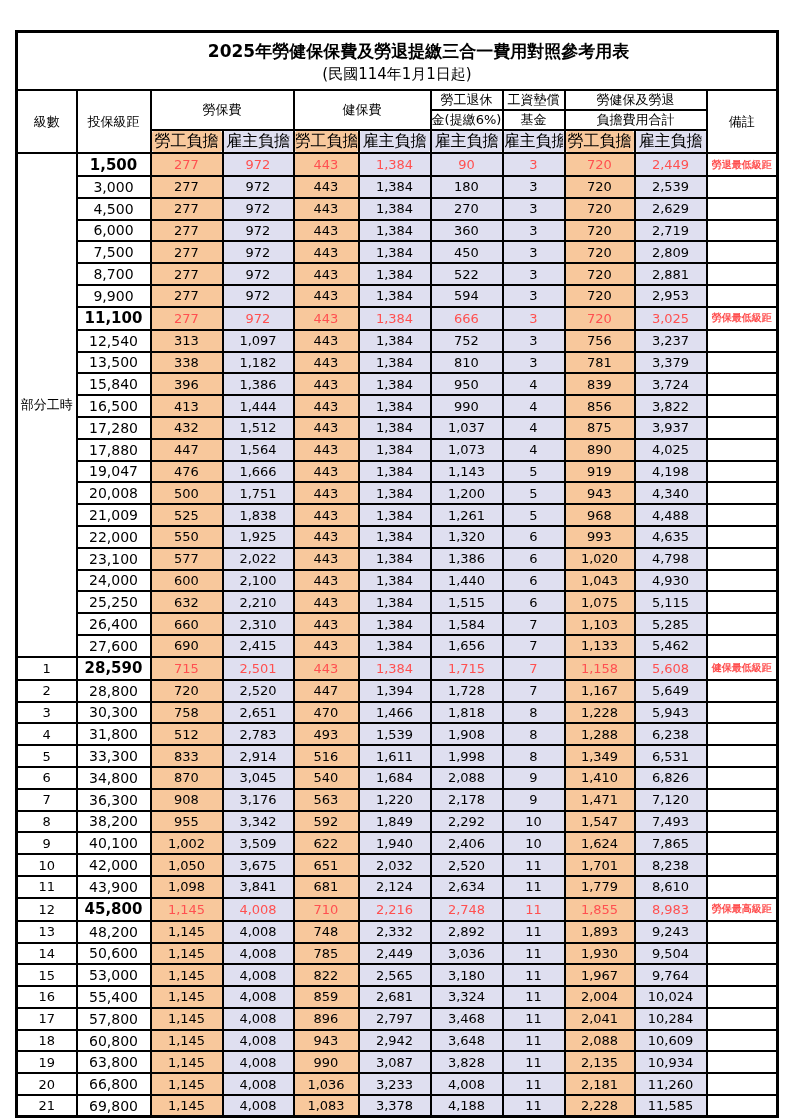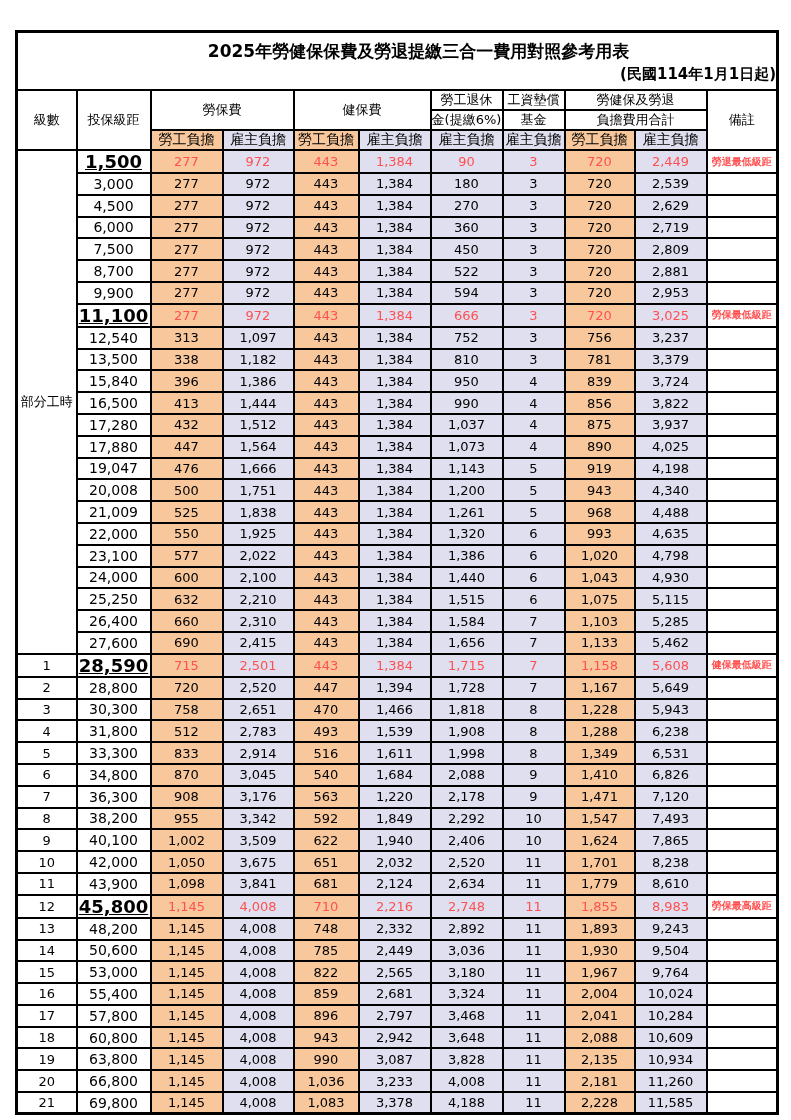--- a/index.html
+++ b/index.html
@@ -4,34 +4,34 @@
 <style>
   html,body{margin:0;padding:0;background:#ffffff;}
   .sheet{position:relative;width:791px;height:1120px;background:#fff;overflow:hidden;
          font-family:"DejaVu Sans",sans-serif;color:#000;}
   table{position:absolute;left:15px;top:30px;width:761px;border-collapse:collapse;
         table-layout:fixed;border:3px solid #000;}
   td,th{border:2px solid #000;padding:0;text-align:center;vertical-align:middle;
         font-weight:normal;overflow:hidden;white-space:nowrap;}
   .title-cell{height:56px;}
   .title-line{font-size:17px;font-weight:bold;line-height:1.5;padding-left:43px;}
-  .subtitle-line{font-size:15px;font-weight:bold;line-height:1.2;text-align:right;}
+  .subtitle-line{font-size:15px;font-weight:normal;line-height:1.2;}
   tr.hrow{height:19px;}
   .ghead{font-size:13px;}
-  .subhead{font-size:14px;}
+  .subhead{font-size:16px;border-radius:6px;}
   .bg-emp{background:var(--emp-bg);}
   .bg-er{background:var(--er-bg);}
   tbody tr{height:21.8px;}
   td.level{font-size:13px;}
   td.level.part{font-size:13px;}
   td.bracket{font-size:14px;}
   td.val{font-size:13px;}
   td.remark{font-size:10px;font-weight:bold;color:var(--red);}
   tr.hl td.val{color:var(--red);}
-  tr.hl td.bracket{font-weight:bold;font-size:18px;text-decoration:underline;}
+  tr.hl td.bracket{font-weight:bold;font-size:15px;}
   tr.hl{height:23px;}
 </style>
 </head>
 <body>
 
 <div class="sheet">
   <table>
     <colgroup>
       <col style="width:60px">
         <col style="width:74px">

